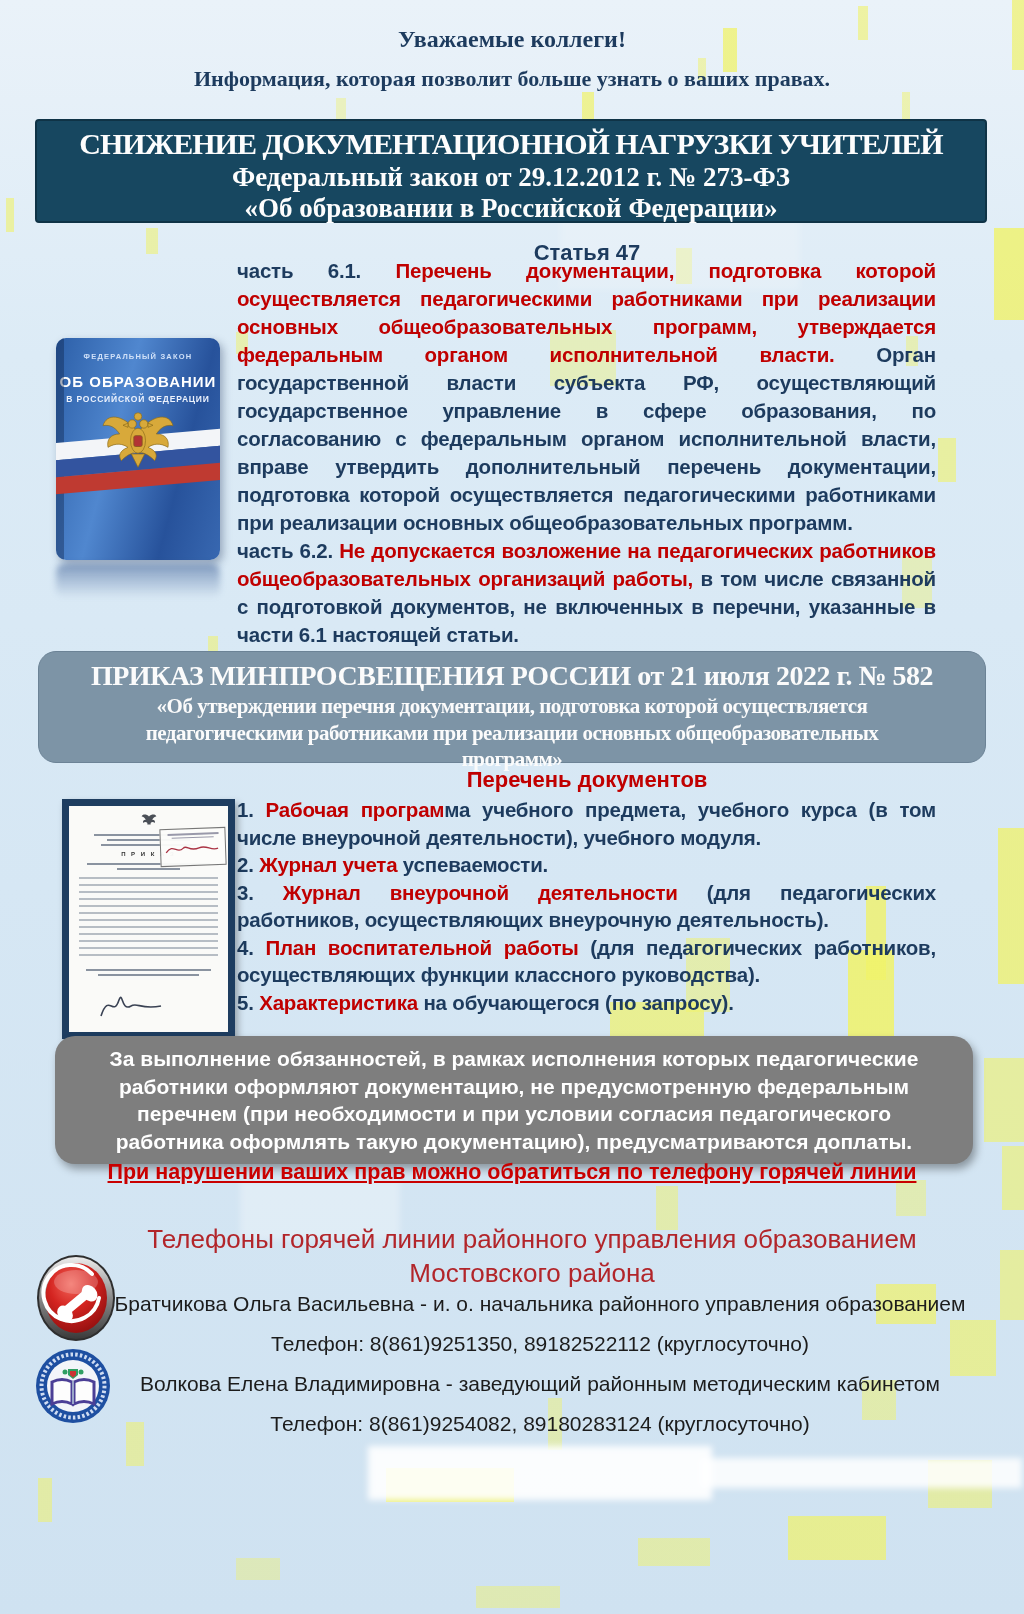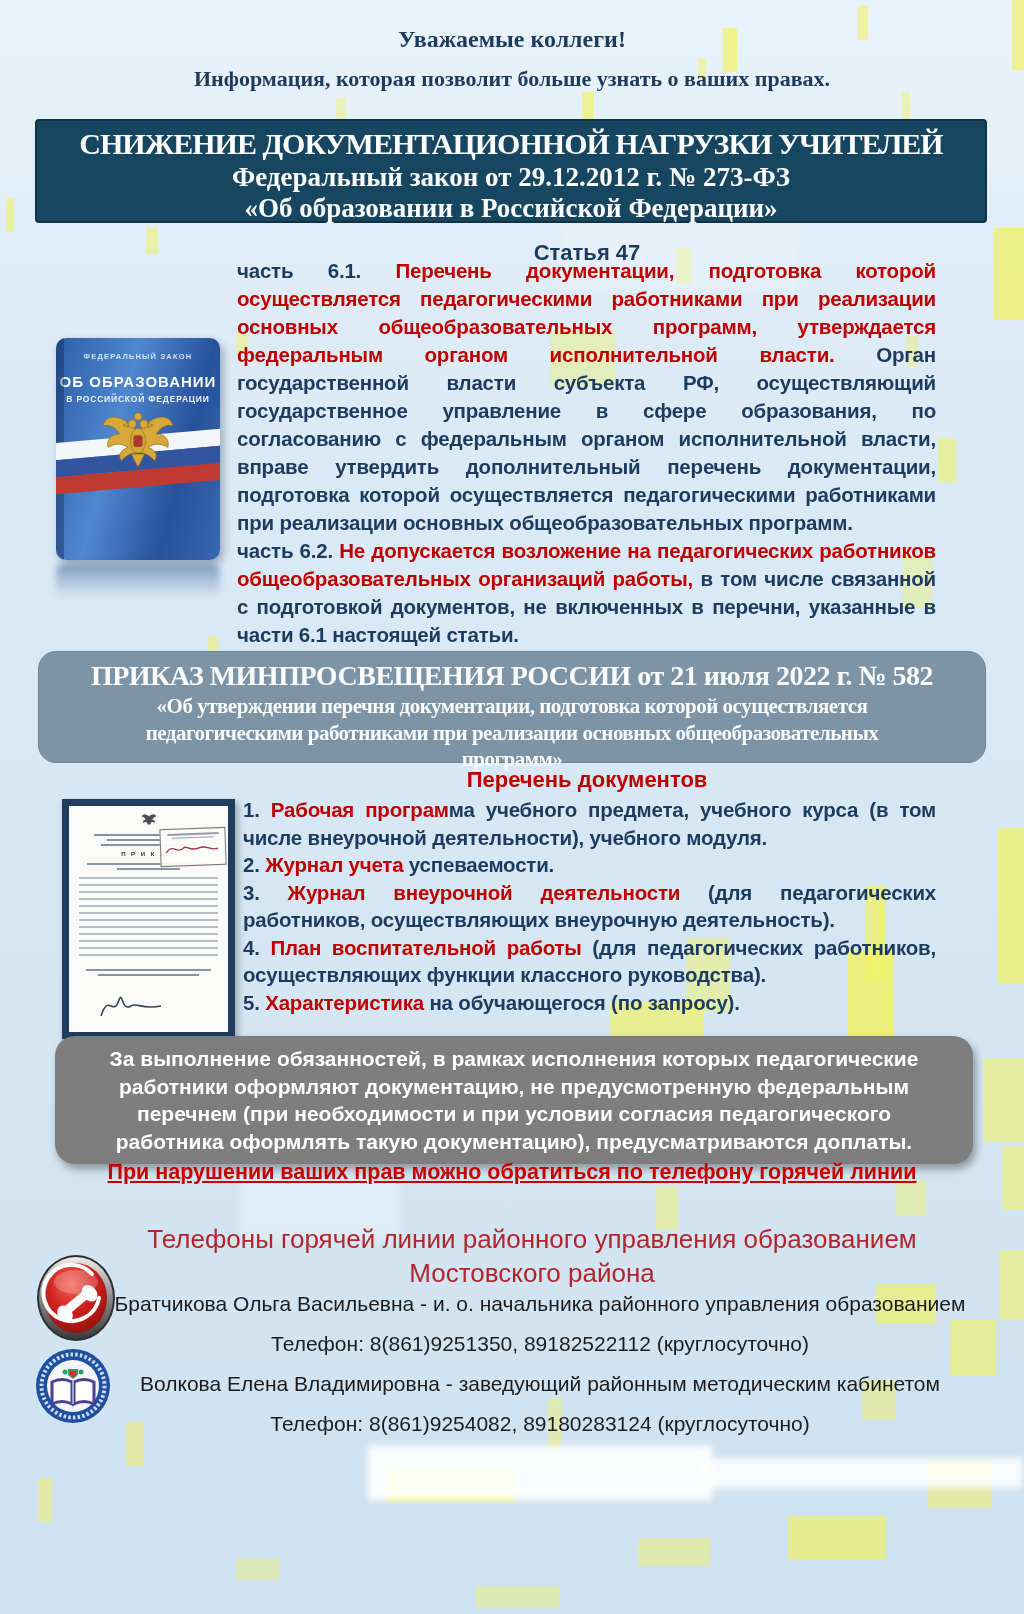--- a/index.html
+++ b/index.html
@@ -94,21 +94,21 @@
   .order-box { position:absolute; left:38px; top:651px; width:948px; height:112px; box-sizing:border-box;
                background:#7d94a6; border:1px solid #6c8396; border-radius:18px; color:#fbfbfb;
                text-align:center; font-weight:bold; padding-top:7px; }
   .order-title { font-size:28px; line-height:33px; letter-spacing:-0.5px; white-space:nowrap; }
   .order-sub   { font-size:21px; line-height:26.5px; width:800px; margin:1px auto 0; letter-spacing:-0.5px; }
 
   .doc-title { position:absolute; left:237px; top:767px; width:700px; text-align:center;
                color:#c00000; font-weight:bold; font-size:22px; white-space:nowrap; }
   .doc-list  { position:absolute; left:237px; top:796px; width:699px; font-size:20.5px; font-weight:bold;
                color:#1d3b5e; line-height:27.5px; text-align:justify; letter-spacing:-0.2px; }
-  .doc-list p { margin:0;padding-left:6px; }
+  .doc-list p { margin:0; }
 
   .scan { position:absolute; left:62px; top:799px; width:173px; height:240px; box-sizing:border-box;
           background:#fafaf8; border:7px solid #1e3d60; box-shadow:3px 4px 7px rgba(0,0,0,.3); }
   .scan-inner { position:relative; height:100%; padding:5px 10px; box-sizing:border-box; }
   .scan-eagle { text-align:center; margin-top:2px; }
   .bar { background:#8a93a0; height:2px; margin:3px auto; }
   .scan-heading { text-align:center; font-size:6px; font-weight:bold; color:#333; letter-spacing:2px; margin-top:5px; }
   .scan-body { height:84px; margin-top:7px; opacity:.7;
                background:repeating-linear-gradient(180deg,#9aa3ae 0 2px,transparent 2px 7px); }
   .scan-stamp { position:absolute; top:22px; right:2px; width:66px; height:38px; background:rgba(252,252,250,.96);

